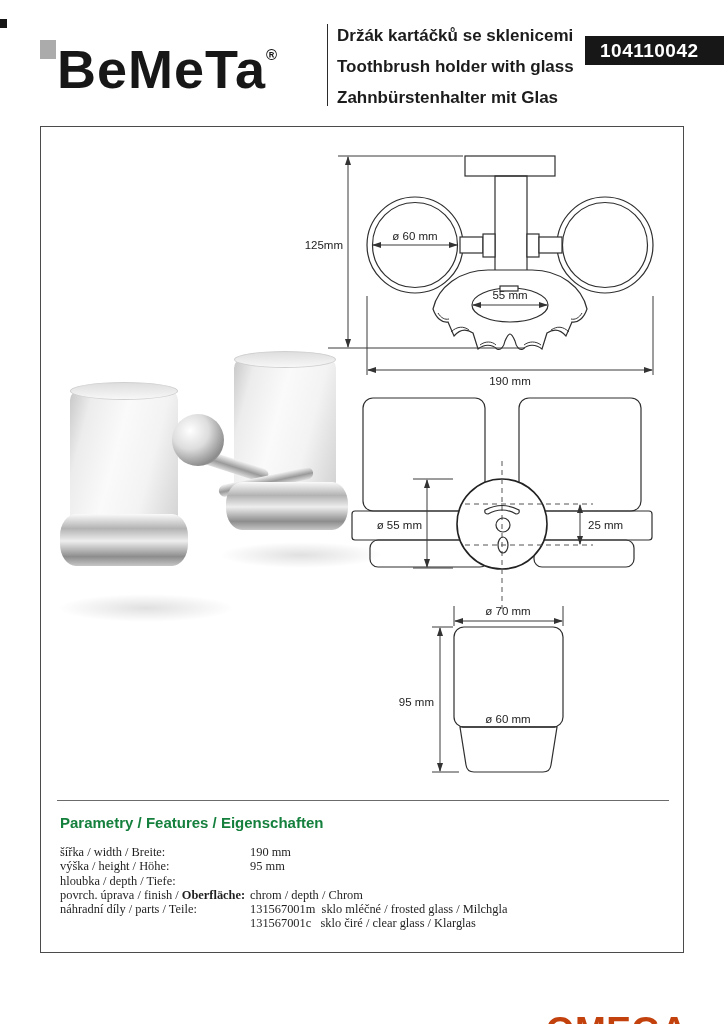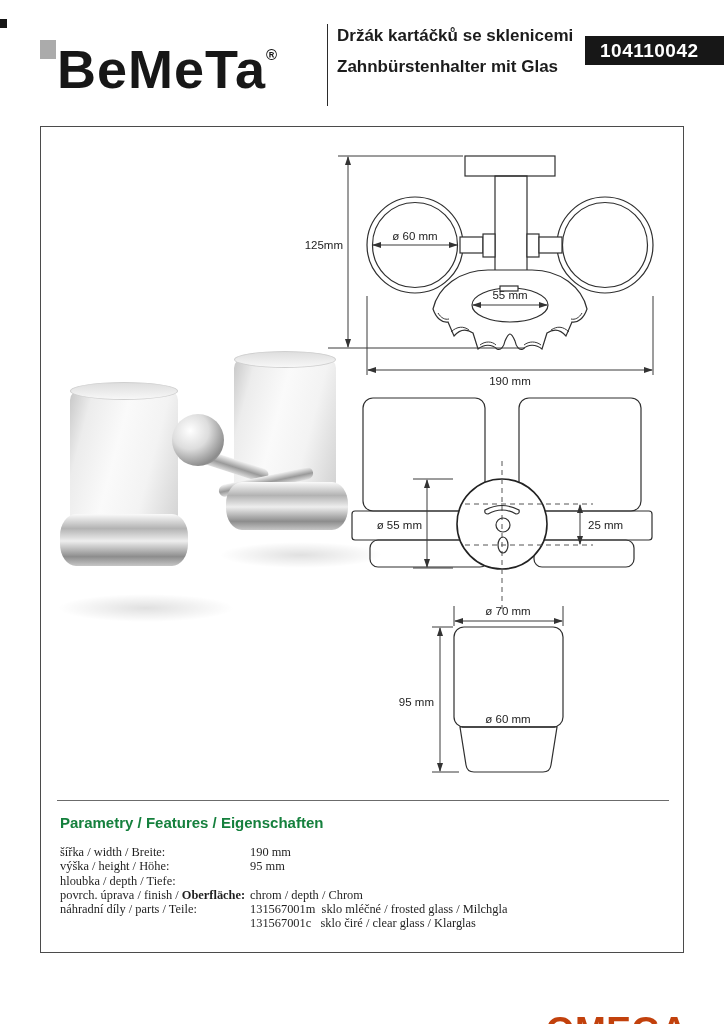--- a/index.html
+++ b/index.html
@@ -84,20 +84,21 @@
 
   <div id="logo">
     <div id="logo-square"></div>
     <div id="logo-text"><span>BeMeTa</span><span id="logo-reg">®</span></div>
   </div>
 
   <div id="header-divider"></div>
 
   <div id="titles">
     <div class="title-line">Držák kartáčků se sklenicemi</div>
+    <div class="title-line">Toothbrush holder with glass</div>
     <div class="title-line">Zahnbürstenhalter mit Glas</div>
   </div>
 
   <div id="code-badge">104110042</div>
 
   <div id="frame"></div>
 
   <div id="photo">
     <div class="ph soft-shadow" style="left:8px;top:246px;width:176px;height:28px;"></div>
     <div class="ph soft-shadow" style="left:170px;top:194px;width:162px;height:26px;"></div>

